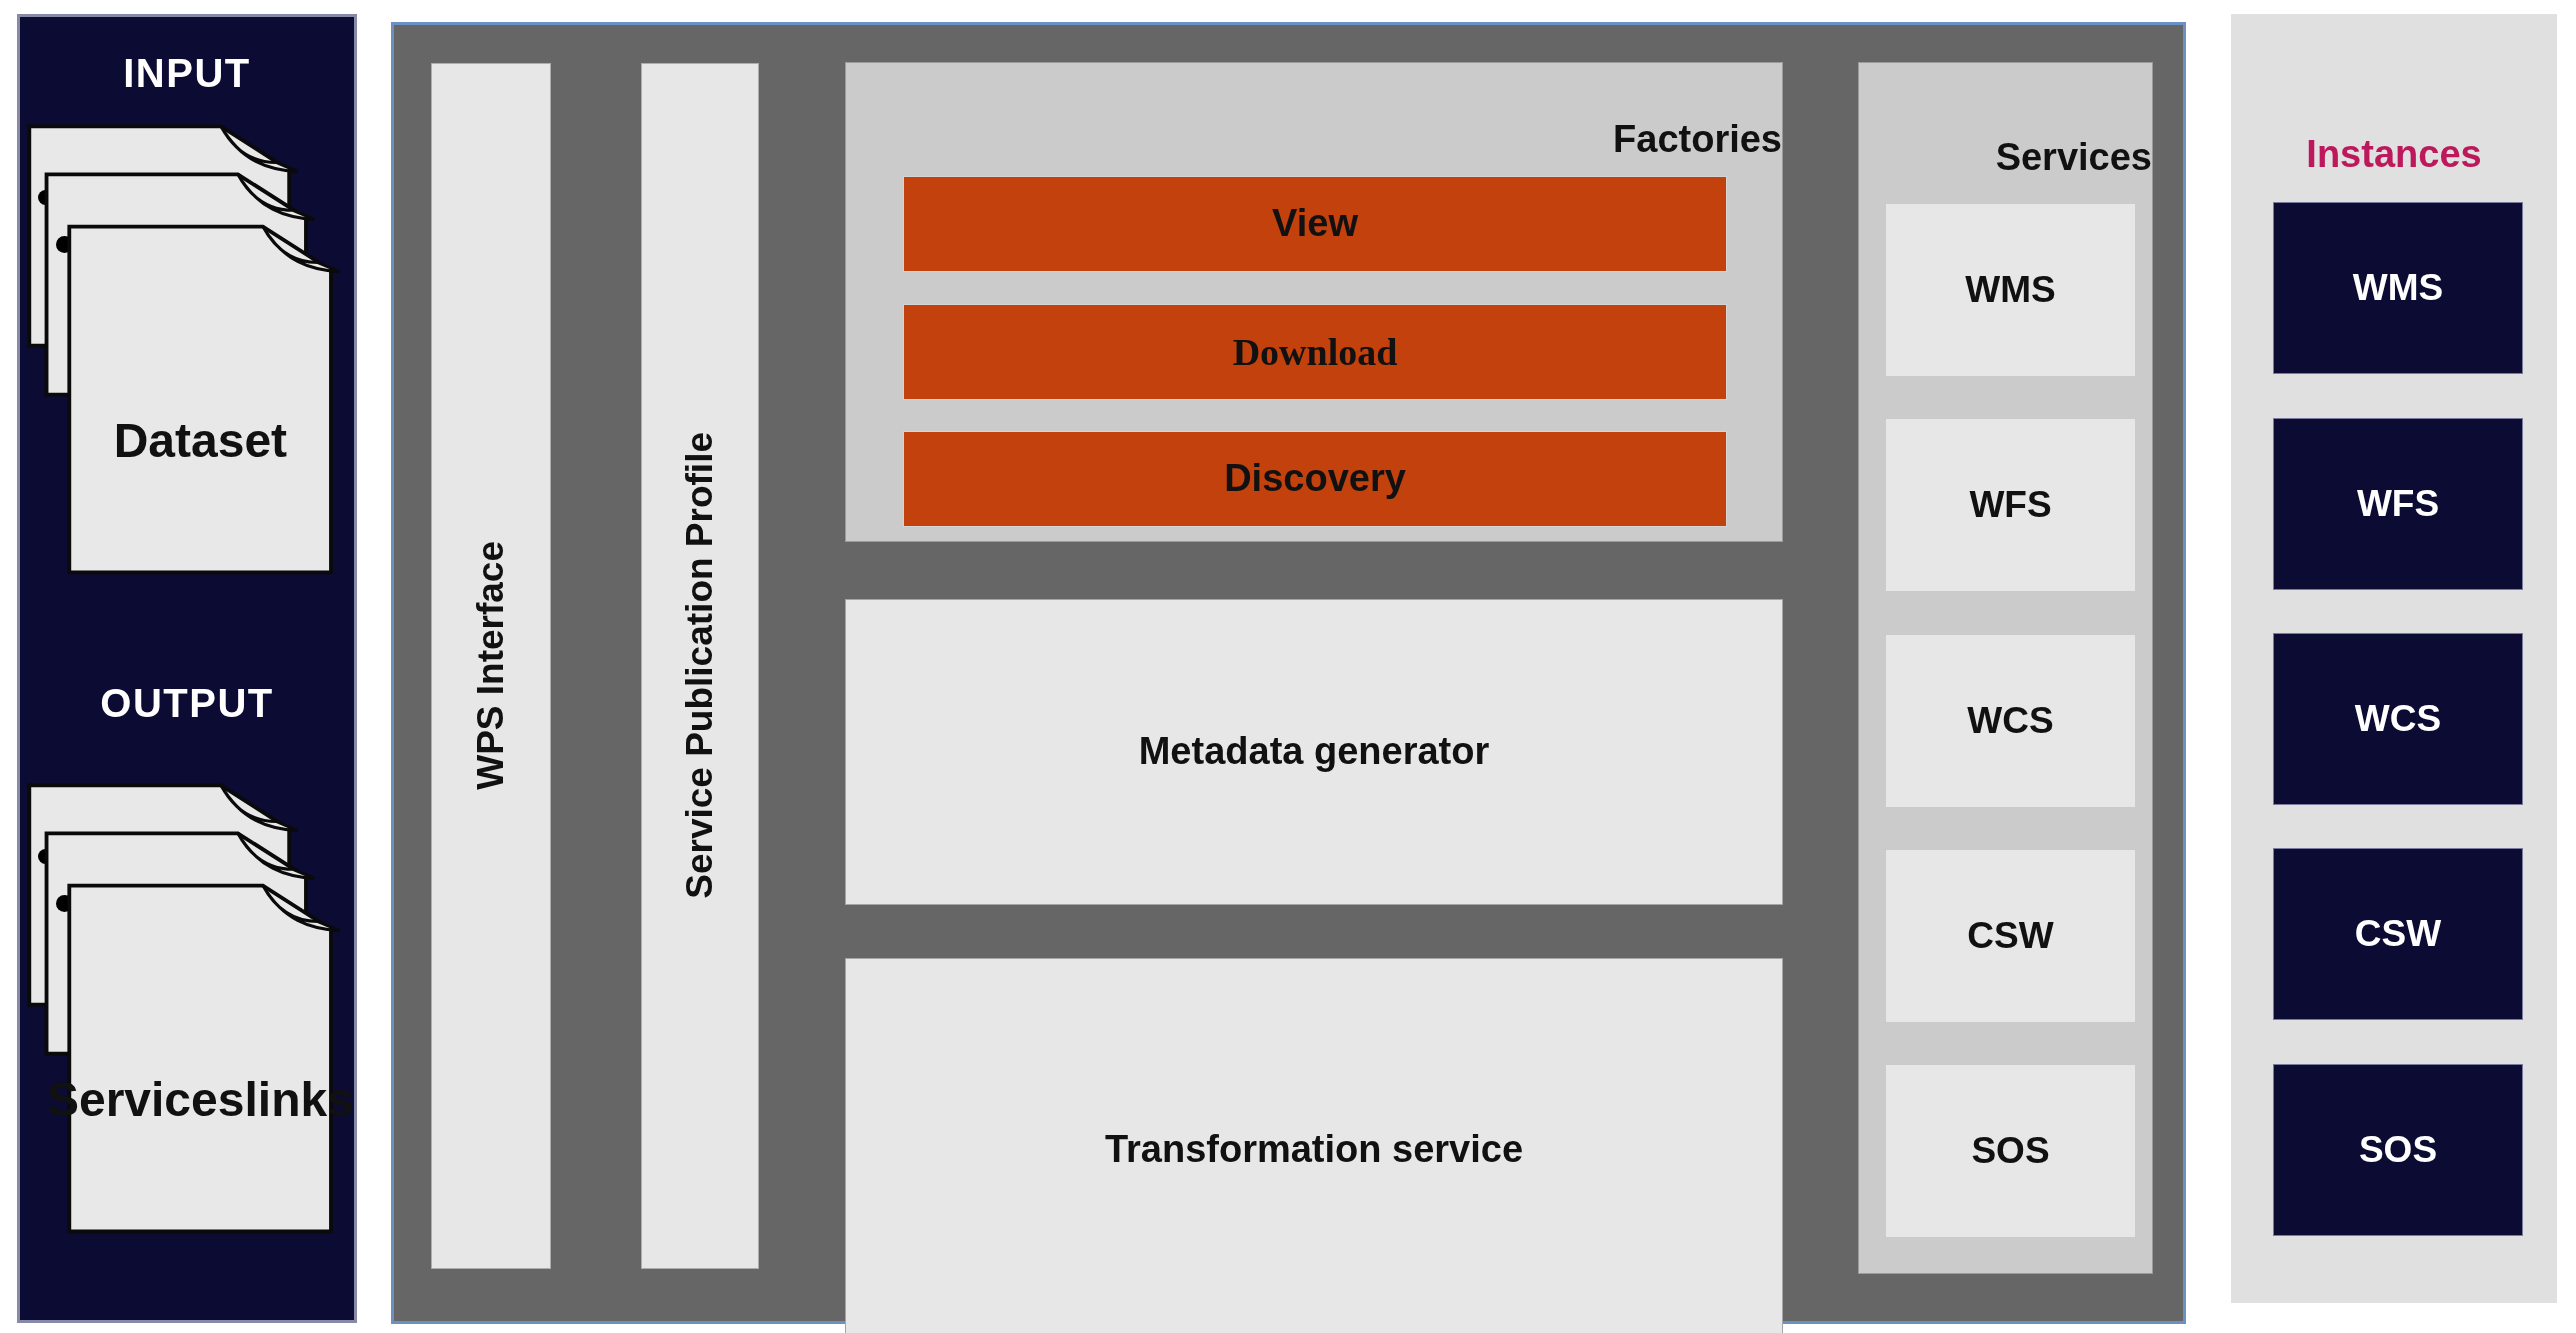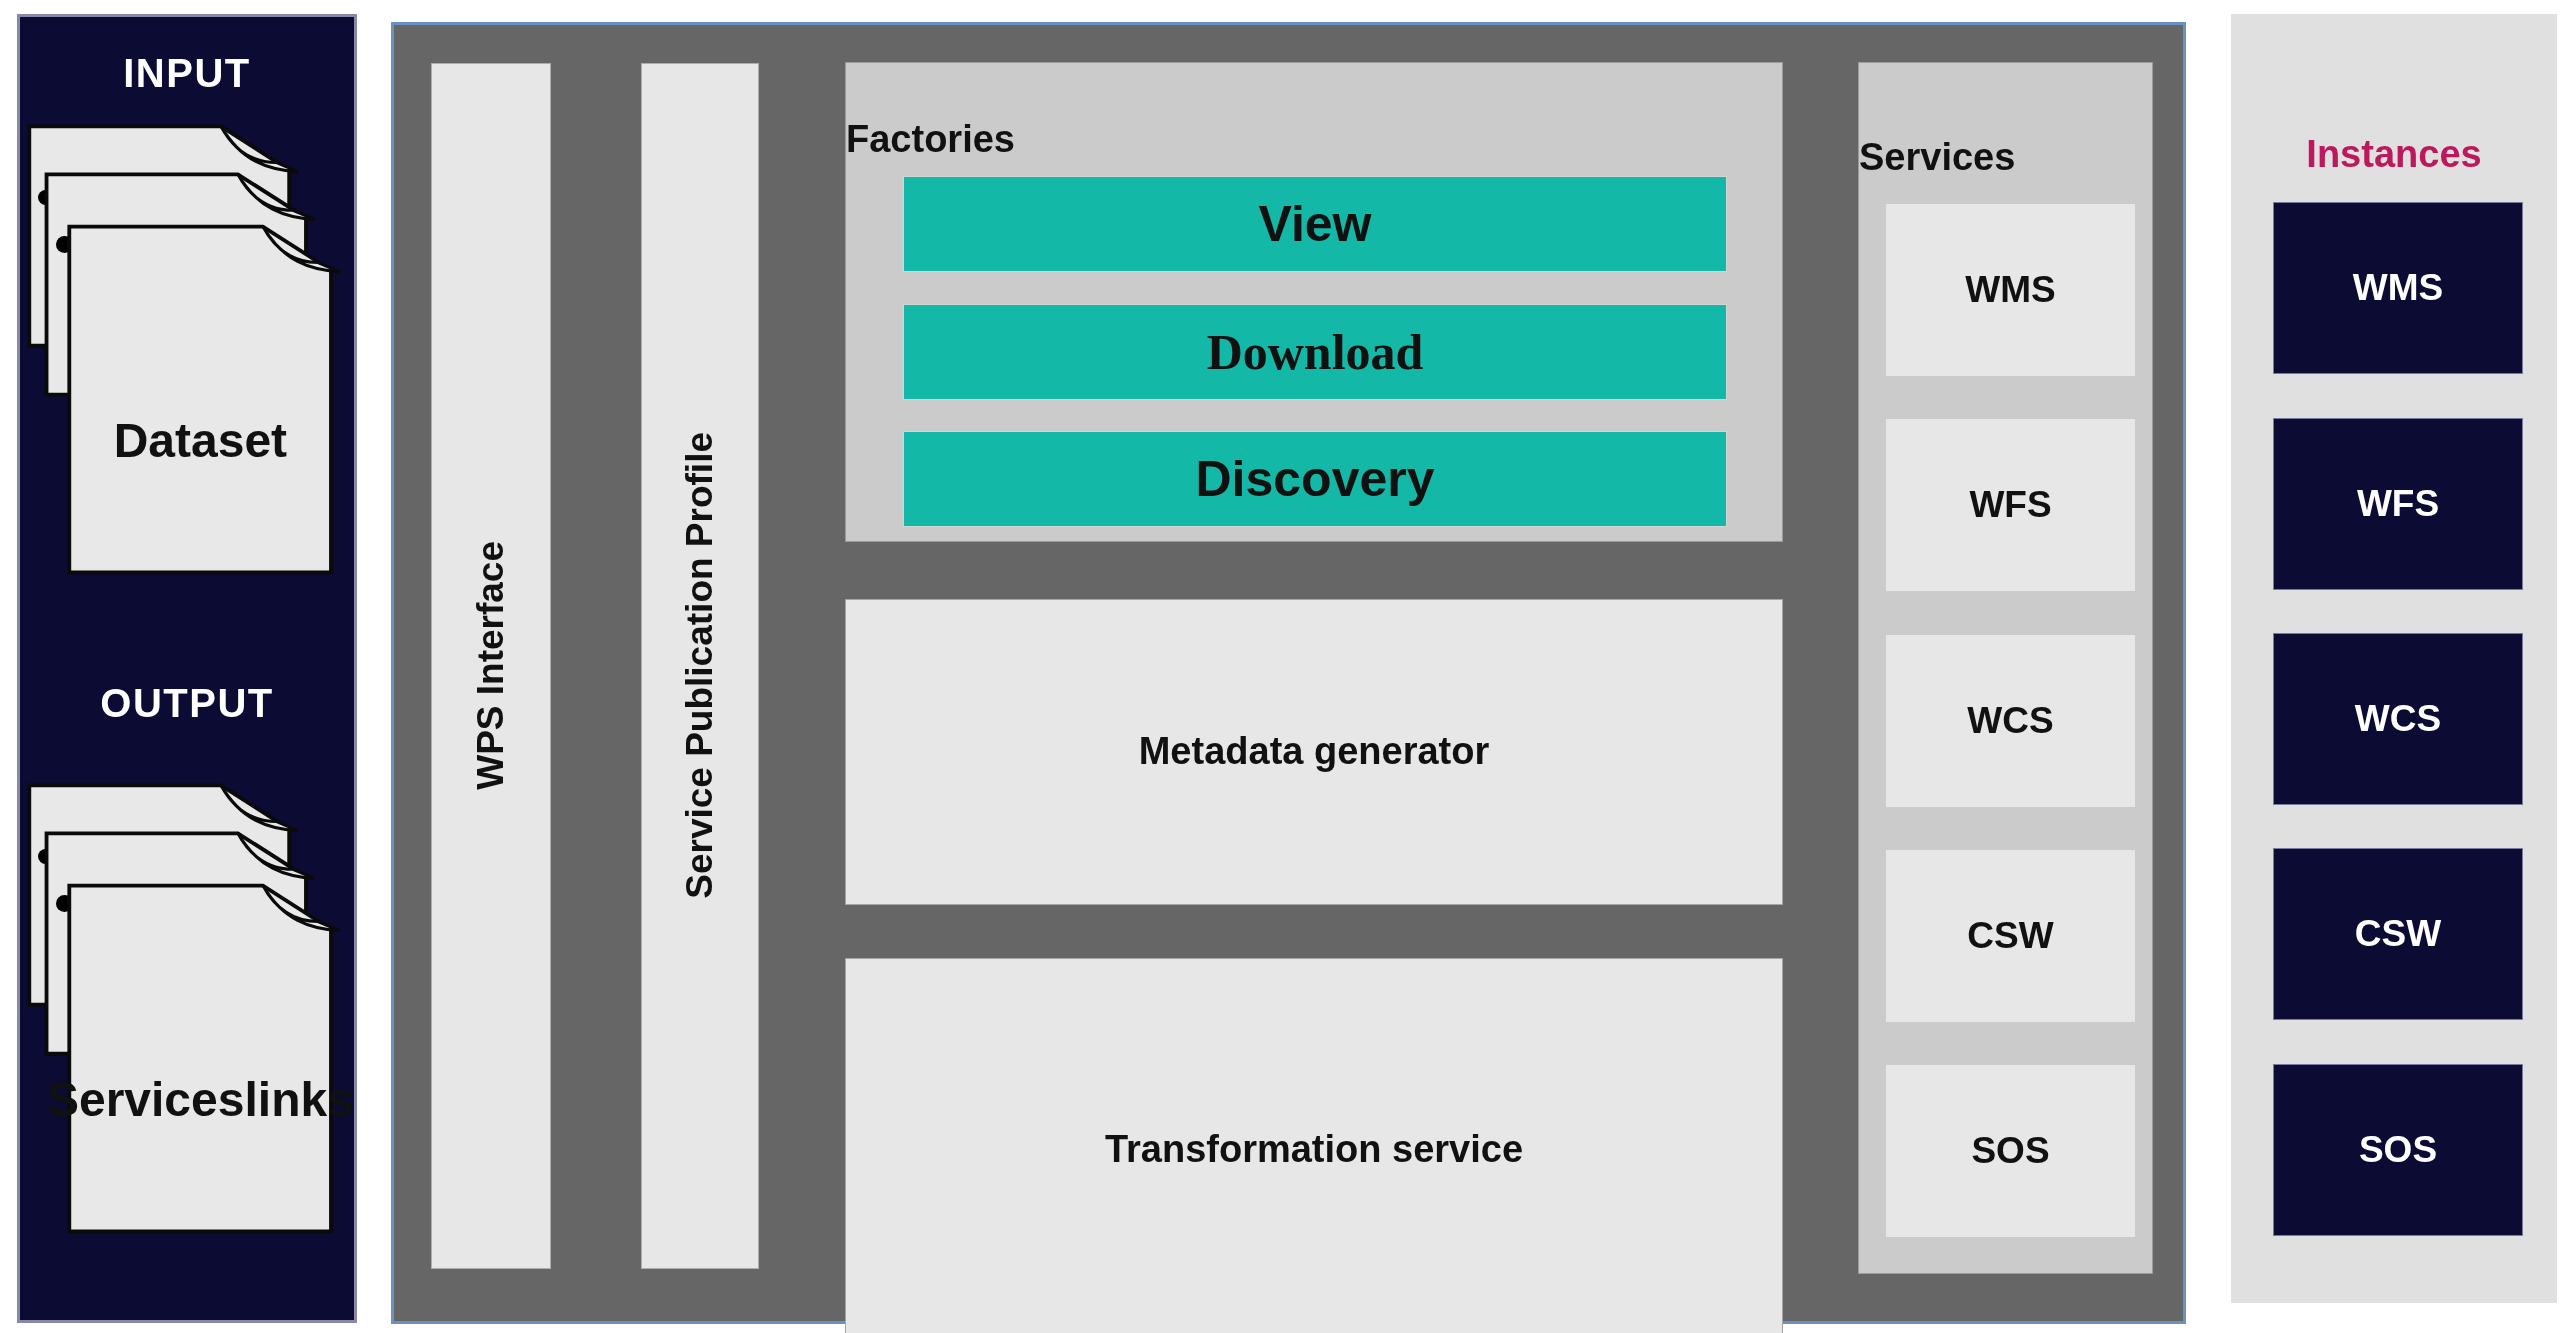--- a/index.html
+++ b/index.html
@@ -34,26 +34,26 @@
                 background:#666666; border:3.1px solid #6b90c4; }
   .vbar { position:absolute; top:38px; height:1206px; background:#e7e7e7; border:1.5px solid #adadad;
           display:flex; align-items:center; justify-content:center; }
   .vbar.wps { left:37px;  width:120px; }
   .vbar.spp { left:247px; width:118px; }
   .vtext { writing-mode:vertical-rl; transform:rotate(180deg); font-weight:bold;
            font-size:37px; color:#111111; white-space:nowrap; }
 
   .group { position:absolute; background:#cbcbcb; border:1.5px solid #9b9b9b; }
   .factories-group { left:451px; top:37px; width:938px; height:480px; }
-  .group-title { position:absolute; left:0; width:100%; text-align:left; font-weight:bold;
+  .group-title { position:absolute; left:0; width:100%; text-align:right; font-weight:bold;
                  font-size:38px; color:#111111; }
   .factories-group .group-title { top:55px; }
-  .hbox { position:absolute; left:57px; width:824px; height:96px; background:#14b8a6;
+  .hbox { position:absolute; left:57px; width:824px; height:96px; background:#c2410c;
           border:0.8px solid #d5d5d5; display:flex; align-items:center; justify-content:center;
-          font-weight:bold; font-size:50px; color:#111111; }
+          font-weight:bold; font-size:38px; color:#111111; }
   .hbox.f0 { top:113px; } .hbox.f1 { top:241px;font-family:Liberation Serif, serif; } .hbox.f2 { top:368px; }
 
   .bigbox { position:absolute; left:451px; width:938px; background:#e7e7e7; border:1.5px solid #a5a5a5;
             display:flex; align-items:center; justify-content:center;
             font-weight:bold; font-size:38px; color:#111111; }
   .bigbox.metadata  { top:574px;  height:306px; }
   .bigbox.transform { top:933px; height:383px; }
 
   .services-group { left:1464px; top:37px; width:295px; height:1212px; }
   .services-group .group-title { top:73px; }

